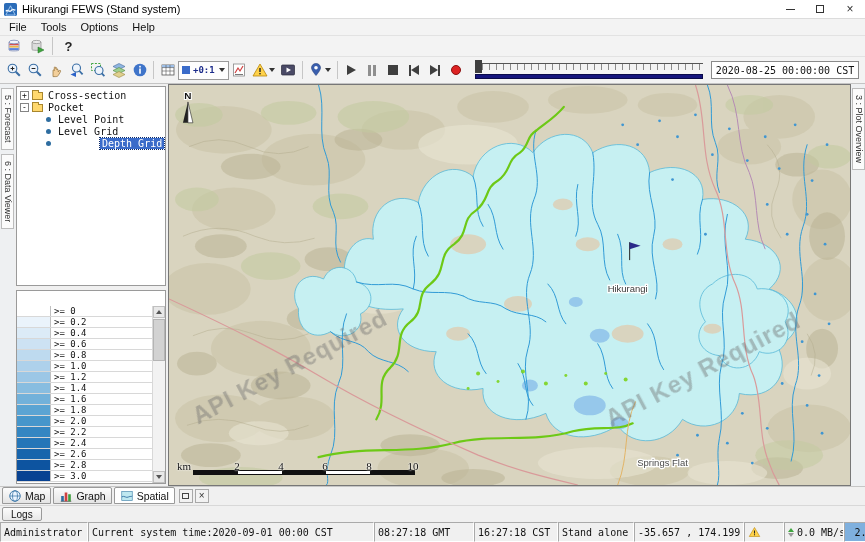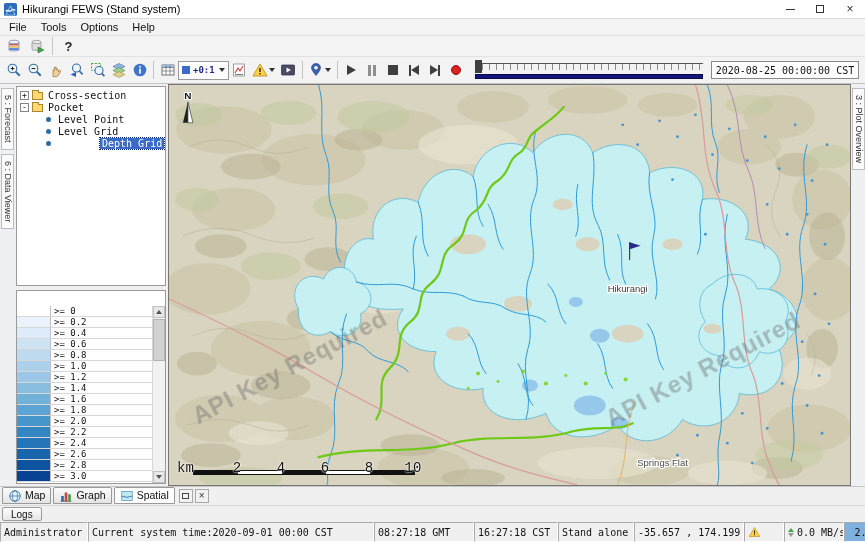--- a/index.html
+++ b/index.html
@@ -71,35 +71,35 @@
   .legend-scroll{position:absolute;top:15px;right:0;bottom:0;width:13px;background:#f2f2f2;border-left:1px solid #d8d8d8;}
   .sb-btn{position:absolute;left:0;width:12px;height:12px;background:#e8e8e8;border:1px solid #c0c0c0;display:flex;align-items:center;justify-content:center;}
   .sb-up{top:0;}.sb-down{bottom:0;}
   .arrow-up{width:0;height:0;border-left:3px solid transparent;border-right:3px solid transparent;border-bottom:4px solid #555;}
   .arrow-down{width:0;height:0;border-left:3px solid transparent;border-right:3px solid transparent;border-top:4px solid #555;}
   .sb-thumb{position:absolute;top:13px;left:0;width:12px;height:42px;background:#d2d2d2;border:1px solid #b4b4b4;}
 
   
   .map-area{position:absolute;left:168px;top:84px;width:683px;height:402px;border:1px solid #777;background:#d9d4bf;}
   .map-svg{width:100%;height:100%;display:block;}
-  .scalebar{position:absolute;left:8px;bottom:10px;width:246px;font-family:Liberation Mono, monospace;font-size:14px;color:#111;}
+  .scalebar{position:absolute;left:8px;bottom:10px;width:246px;font-family:Liberation Serif, serif;font-size:11px;color:#111;}
   .scale-unit{position:absolute;left:0;top:0;text-shadow:0 0 2px #fff,0 0 2px #fff;}
   .scale-ticks{position:relative;height:10px;margin-left:16px;width:226px;}
   .scale-ticks span{position:absolute;top:0;transform:translateX(-50%);text-shadow:0 0 2px #fff,0 0 2px #fff;}
   .scale-ticks span:nth-of-type(1){left:44px;}
   .scale-ticks span:nth-of-type(2){left:88px;}
   .scale-ticks span:nth-of-type(3){left:132px;}
   .scale-ticks span:nth-of-type(4){left:176px;}
   .scale-ticks span:nth-of-type(5){left:220px;}
   .scale-bar-line{margin-left:16px;width:222px;height:5px;border:1px solid #111;background:repeating-linear-gradient(90deg,#111 0,#111 44px,#fff 44px,#fff 88px);}
   .map-time{position:absolute;right:6px;bottom:22px;font-family:"DejaVu Sans Mono",monospace;font-size:10px;font-weight:bold;color:#000;text-shadow:0 0 2px #fff,0 0 2px #fff,0 0 3px #fff;white-space:nowrap;}
 
   
   .tabbar{position:absolute;left:0;bottom:37px;width:100%;height:19px;background:#f0f0f0;border-top:1px solid #c6c6c6;display:flex;align-items:flex-end;padding:0 2px 1px 2px;gap:2px;}
-  .tab{display:flex;gap:3px;border:1px solid #9a9a9a;background:linear-gradient(#fcfcfc,#e4e4e4);height:17px;padding:1px 5px;font-size:10.5px;border-radius:2px 2px 0 0;}
+  .tab{display:flex;align-items:center;gap:3px;border:1px solid #9a9a9a;background:linear-gradient(#fcfcfc,#e4e4e4);height:17px;padding:1px 5px;font-size:10.5px;border-radius:2px 2px 0 0;}
   .tab.active{background:#fff;}
   .tab-aux{display:flex;gap:2px;margin-left:2px;align-items:center;height:17px;}
   .aux-btn{width:14px;height:14px;border:1px solid #a8a8a8;background:#f2f2f2;display:flex;align-items:center;justify-content:center;font-size:10px;line-height:10px;color:#333;}
   .aux-box{width:7px;height:6px;border:1px solid #444;}
   .logsrow{position:absolute;left:0;bottom:20px;width:100%;height:17px;background:#f0f0f0;border-top:1px solid #d8d8d8;display:flex;align-items:center;padding-left:2px;}
   .logs-btn{border:1px solid #9a9a9a;background:linear-gradient(#fcfcfc,#e8e8e8);height:14px;padding:0 8px;font-size:10px;display:flex;align-items:center;border-radius:2px;}
 
   .statusbar{position:absolute;left:0;bottom:0;width:100%;height:20px;background:#f0f0f0;display:flex;}
   .seg{height:100%;border:1px solid;border-color:#aaa #fff #fff #aaa;display:flex;align-items:center;padding:0 3px;font-family:"DejaVu Sans Mono",monospace;font-size:10px;white-space:nowrap;overflow:hidden;flex:0 0 auto;}
   .s1{width:88px;}.s2{width:286px;}.s3{width:100px;}.s4{width:84px;}.s5{width:76px;}

